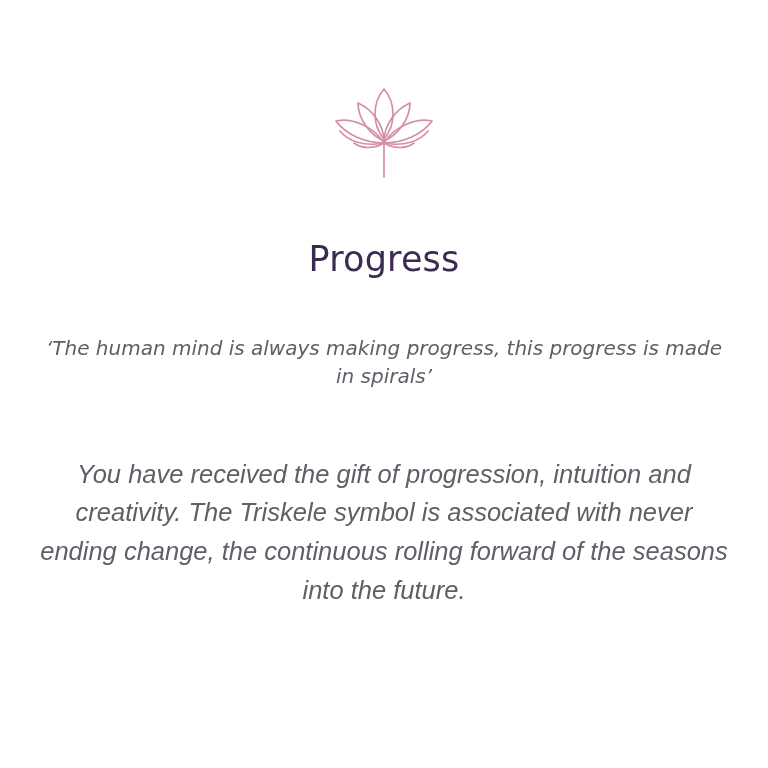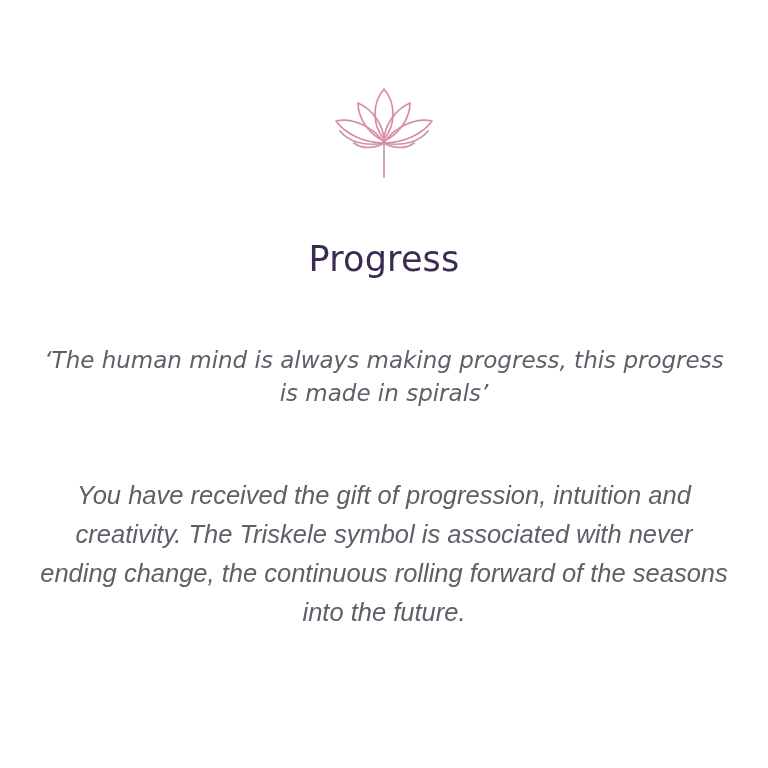--- a/index.html
+++ b/index.html
@@ -37,25 +37,25 @@
     margin-top: 48px;
     font-family: "DejaVu Sans", sans-serif;
     font-size: 35px;
     font-weight: 400;
     letter-spacing: 0.2px;
     color: #3b2a52;
     text-align: center;
     line-height: 1.1;
   }
   .quote {
-    margin-top: 42px;
+    margin-top: 32px;
     width: 680px;
     font-family: "DejaVu Sans", sans-serif;
     font-style: italic;
-    font-size: 23px;
+    font-size: 20px;
     line-height: 1.42;
     color: #5e6068;
     text-align: center;
   }
   .body-text {
     margin-top: 44px;
     width: 700px;
     font-family: Liberation Sans, sans-serif;
     font-style: italic;
     font-size: 25.5px;

